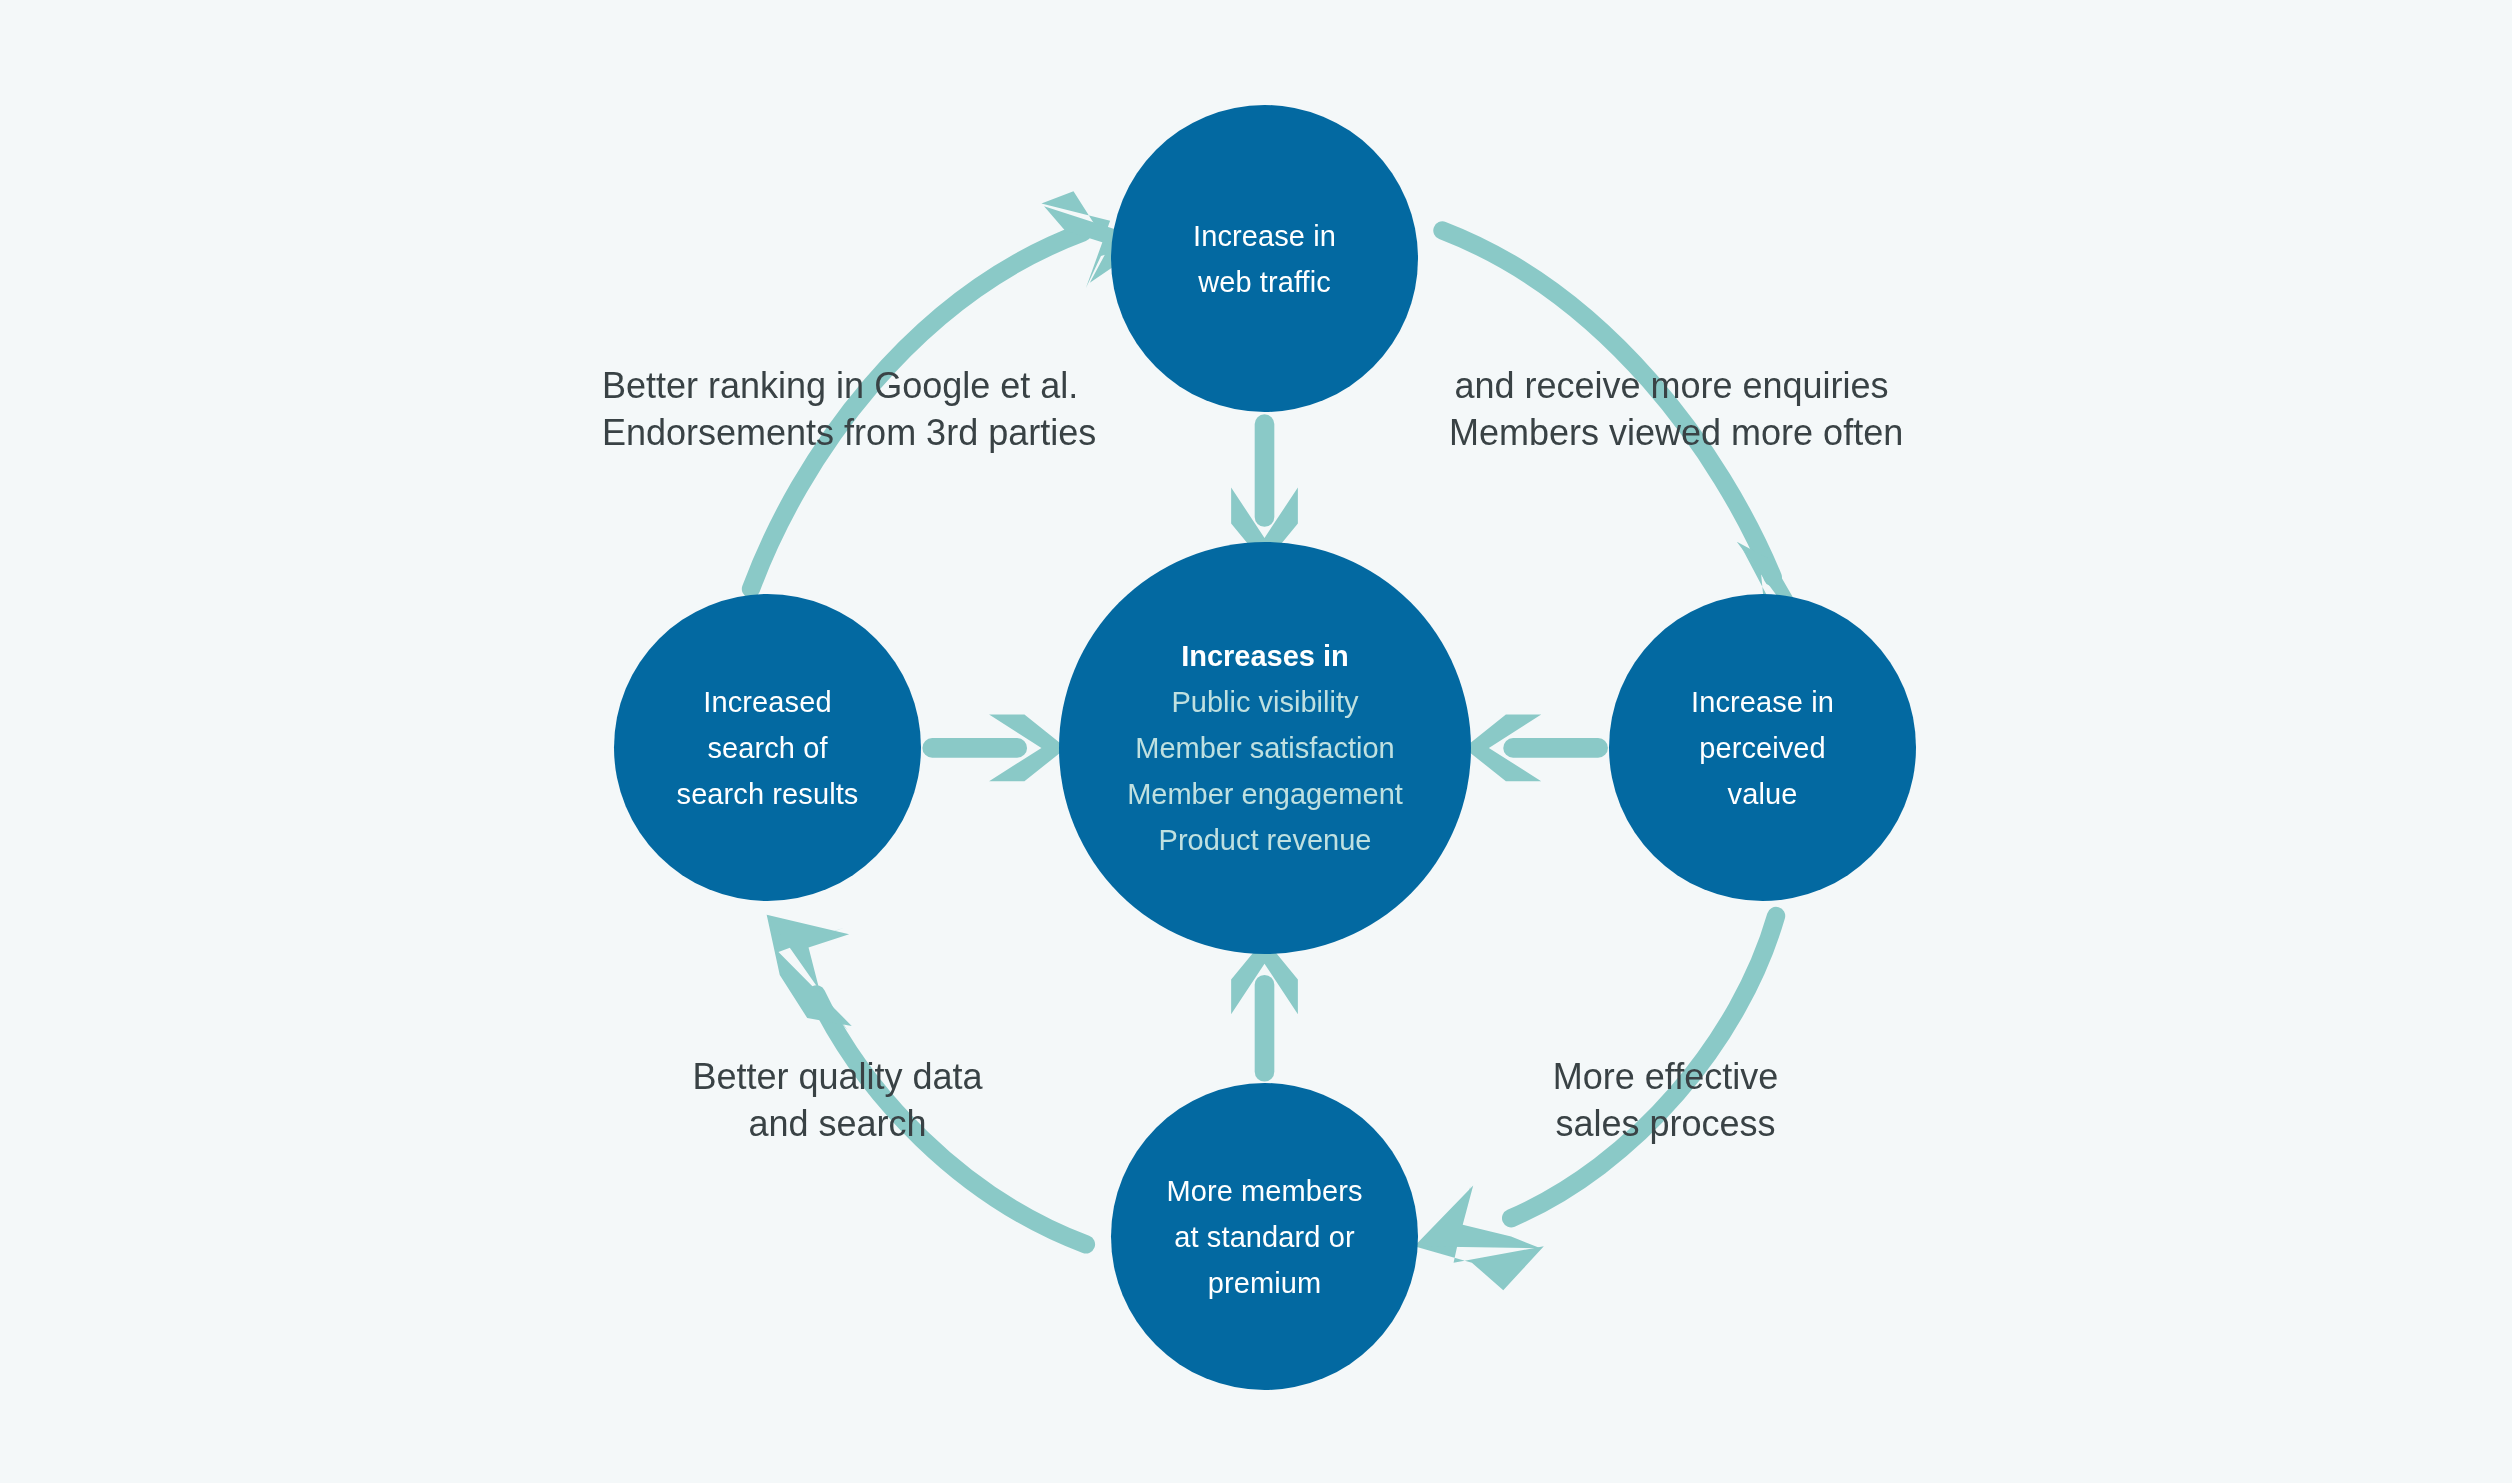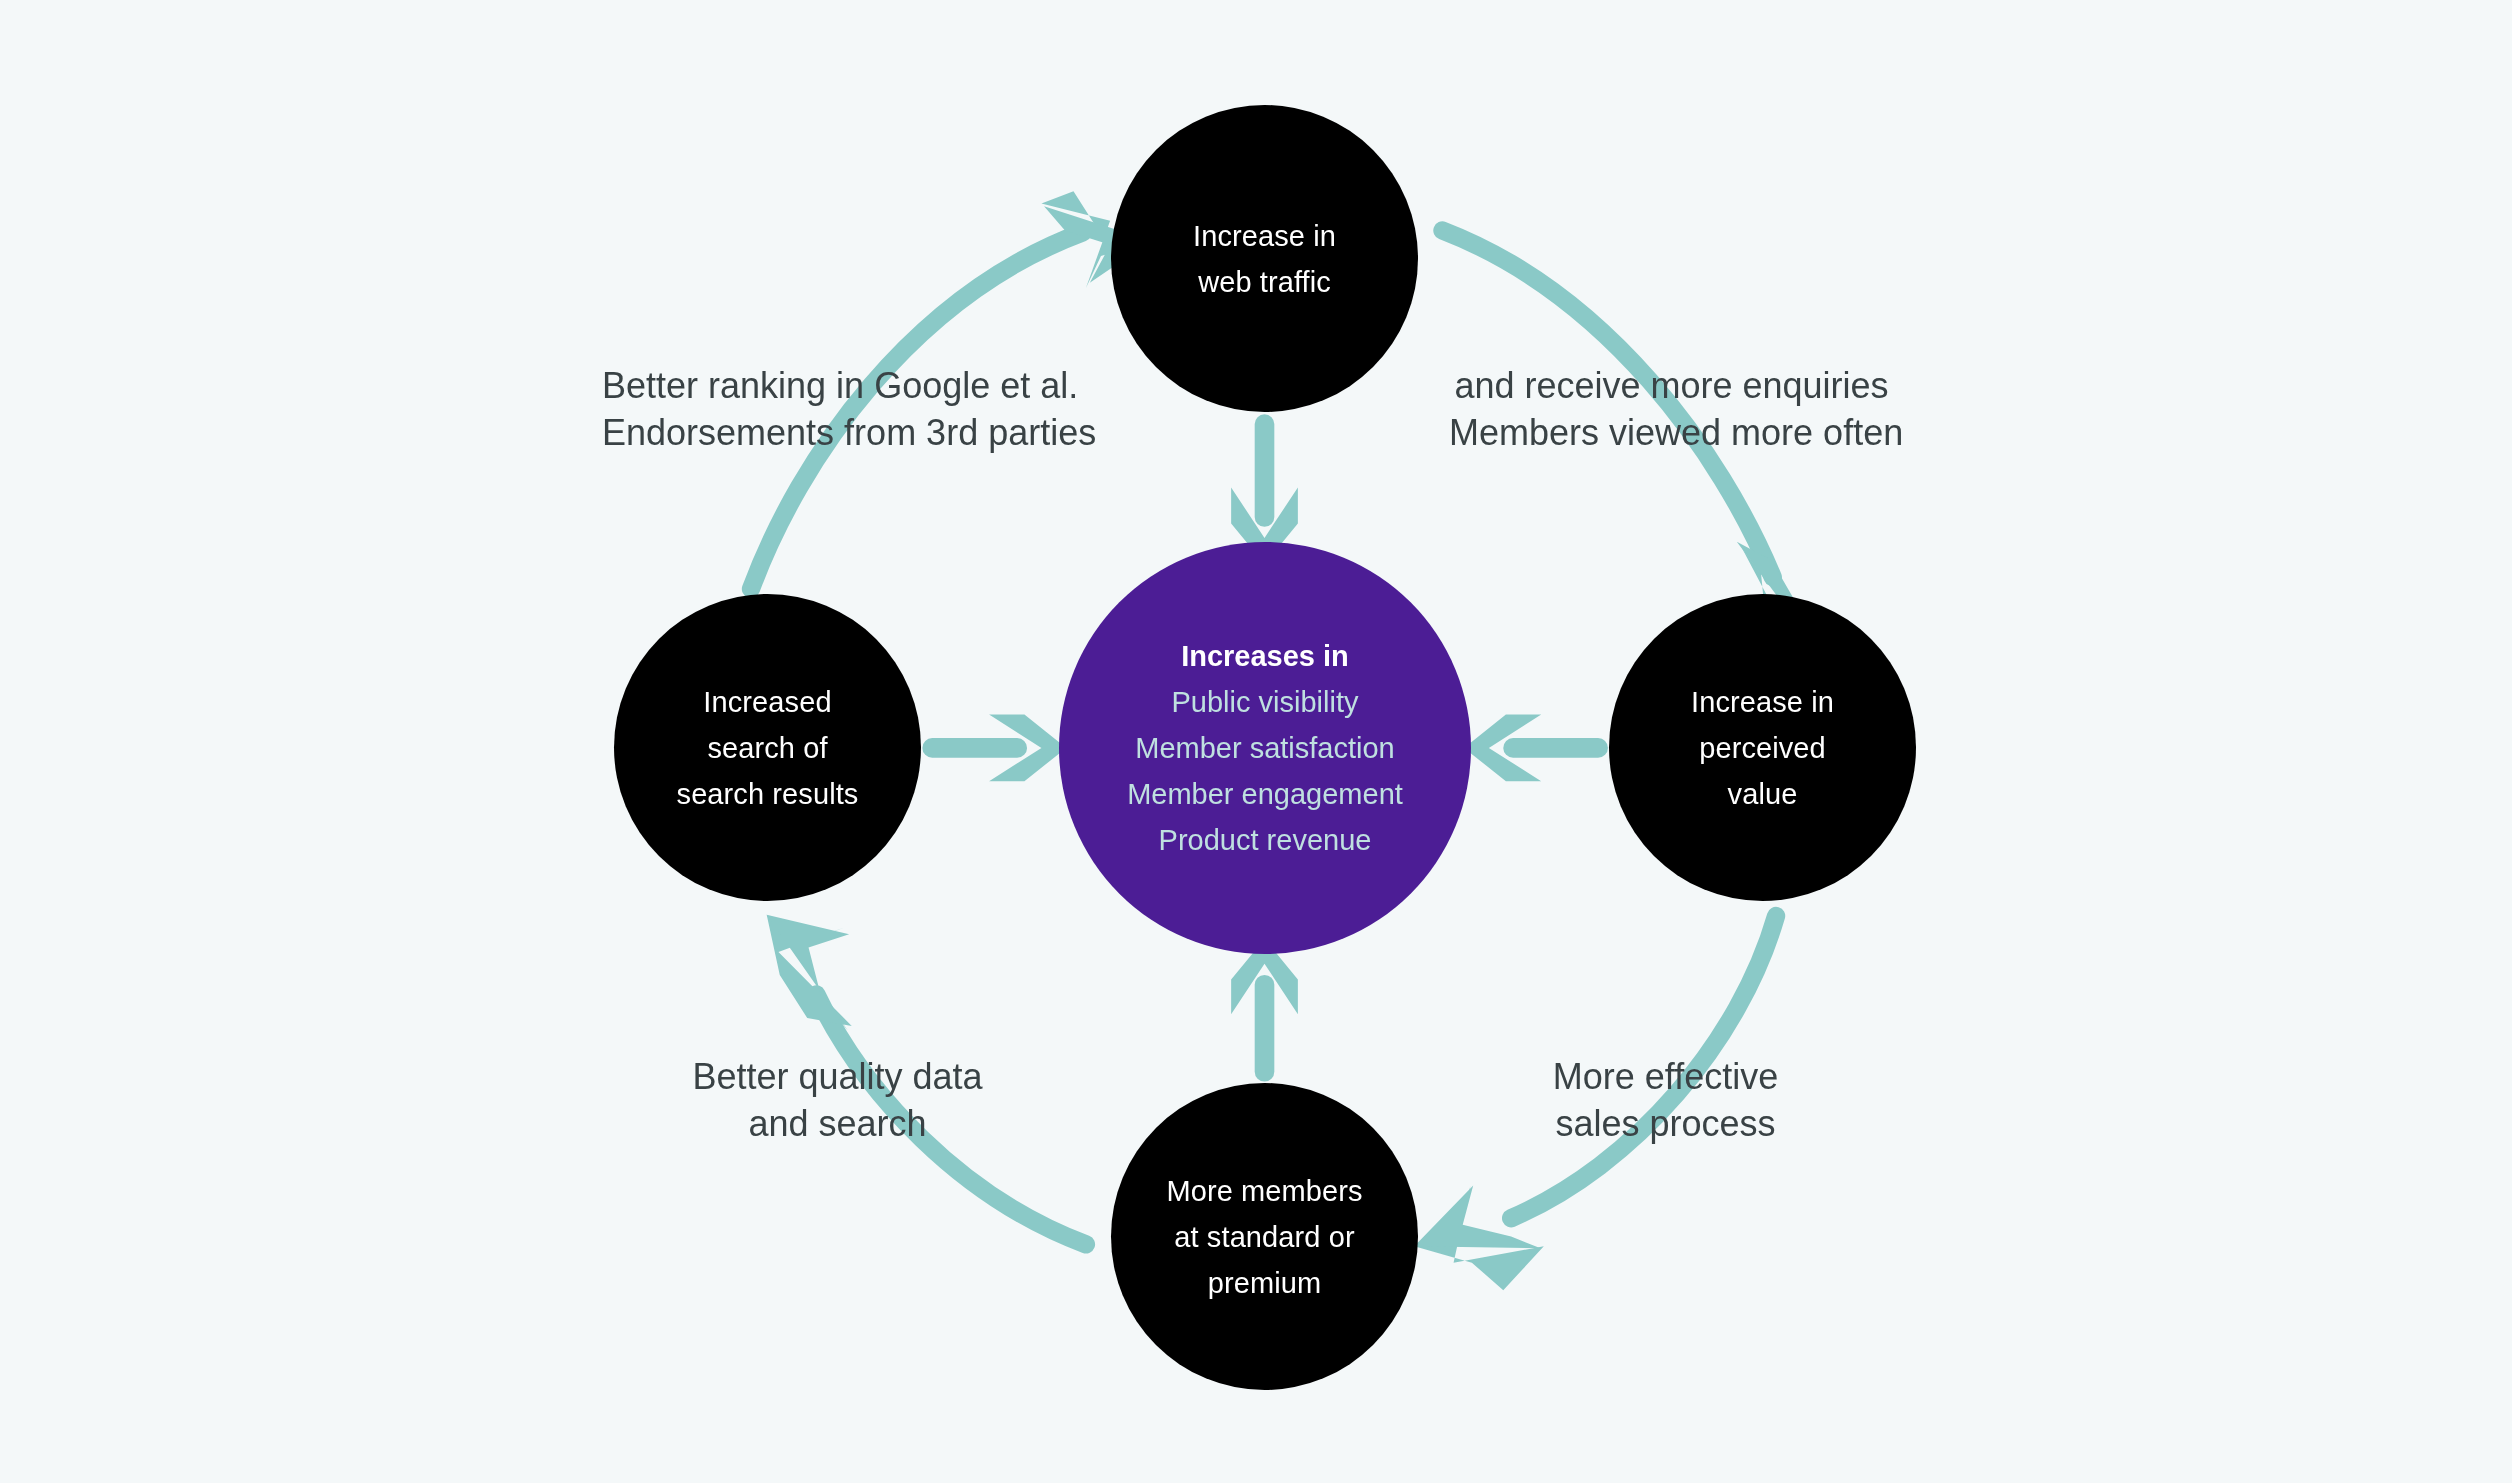--- a/index.html
+++ b/index.html
@@ -32,25 +32,25 @@
     position: absolute;
     border-radius: 50%;
     display: flex;
     flex-direction: column;
     align-items: center;
     justify-content: center;
     text-align: center;
     box-sizing: border-box;
   }
   .node-satellite {
-    background: #000000;
+    background: #0369a1;
     color: #ffffff;
   }
   .node-center {
-    background: #4c1d95;
+    background: #0369a1;
     color: #ffffff;
   }
   .node-line {
     display: block;
     font-size: 29px;
     line-height: 46px;
     font-weight: 400;
     white-space: nowrap;
     letter-spacing: 0.1px;
   }

